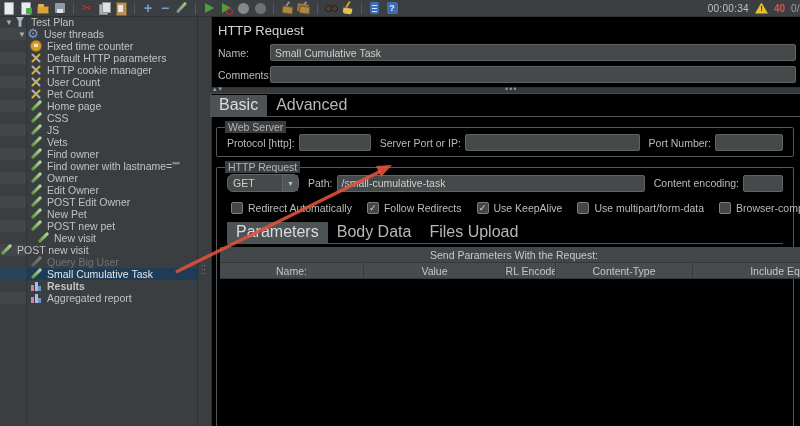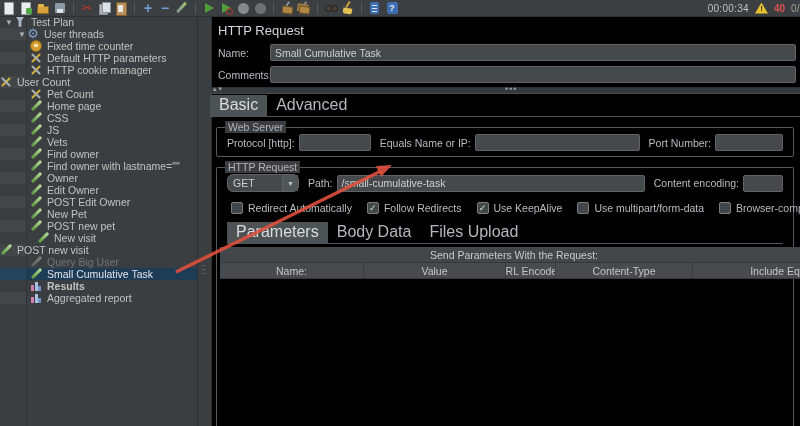--- a/index.html
+++ b/index.html
@@ -189,21 +189,21 @@
         <span>Fixed time counter</span>
       </div>
       <div class="trow" style="padding-left: 30px;">
         <span class="tico i-config"></span>
         <span>Default HTTP parameters</span>
       </div>
       <div class="trow" style="padding-left: 30px;">
         <span class="tico i-config"></span>
         <span>HTTP cookie manager</span>
       </div>
-      <div class="trow" style="">
+      <div class="trow" style="padding-left: 30px;">
         <span class="tico i-config"></span>
         <span>User Count</span>
       </div>
       <div class="trow" style="padding-left: 30px;">
         <span class="tico i-config"></span>
         <span>Pet Count</span>
       </div>
       <div class="trow" style="padding-left: 30px;">
         <span class="tico i-sampler"></span>
         <span>Home page</span>
@@ -298,21 +298,21 @@
     <div class="tabbar" id="main-tabs">
         <div class="tab sel">Basic</div>
         <div class="tab">Advanced</div>
       </div>
 
     <div class="group">
       <span class="legend">Web Server</span>
       <div style="display:flex;align-items:center;">
         <span class="ilabel">Protocol [http]:</span>
         <span class="ibox w62"></span>
-        <span class="ilabel mleft">Equals Name or IP:</span>
+        <span class="ilabel mleft">Server Port or IP:</span>
         <span class="ibox"></span>
         <span class="ilabel mleft">Port Number:</span>
         <span class="ibox w58"></span>
       </div>
     </div>
 
     <div class="group" id="group-http">
       <span class="legend">HTTP Request</span>
 
       <div style="display:flex;align-items:center;">

